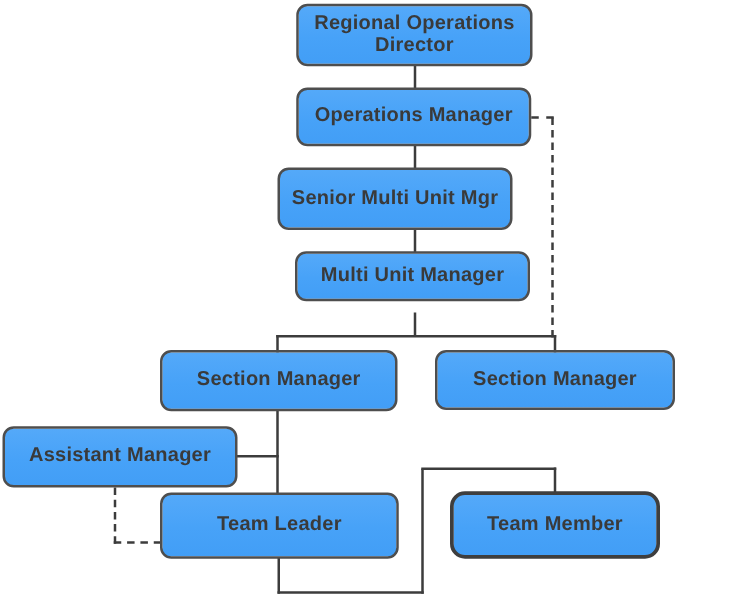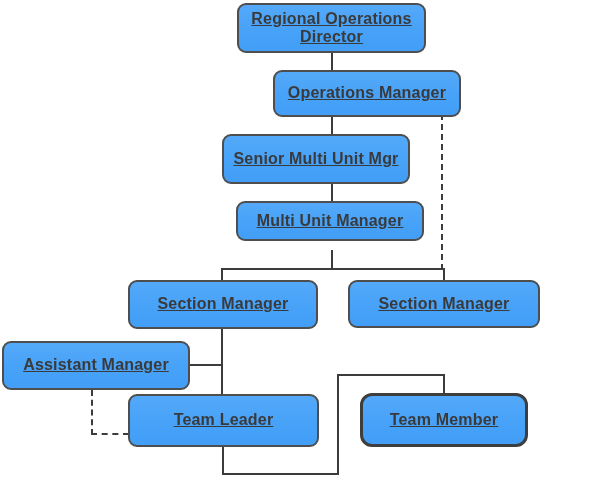--- a/index.html
+++ b/index.html
@@ -30,27 +30,26 @@
     align-items: center;
     justify-content: center;
     text-align: center;
     color: #3a3a3a;
     font-weight: bold;
     font-size: 16px;
     letter-spacing: 0.2px;
     line-height: 1.15;
     z-index: 2;
     padding: 2px 6px;
-    text-decoration: underline;
   }
   .node.rect { border-radius: 12px; border: 3px solid #3e3e3e; }
 
   
   #n-regional      { left: 237px; top: 3px;   width: 189px; height: 50px; }
-  #n-operations    { left: 237px; top: 70px;  width: 188px; height: 47px; margin-left: 36px; }
+  #n-operations    { left: 237px; top: 70px;  width: 188px; height: 47px; }
   #n-senior        { left: 222px; top: 134px; width: 188px; height: 50px; }
   #n-multi         { left: 236px; top: 201px; width: 188px; height: 40px; }
   #n-section-left  { left: 128px; top: 280px; width: 190px; height: 49px; }
   #n-section-right { left: 348px; top: 280px; width: 192px; height: 48px; }
   #n-assistant     { left: 2px;   top: 341px; width: 188px; height: 49px; }
   #n-team-leader   { left: 128px; top: 394px; width: 191px; height: 53px; }
   #n-team-member   { left: 360px; top: 393px; width: 168px; height: 54px; }
 
   
   #l-a-b   { left: 331px; top: 52px;  height: 19px; }

